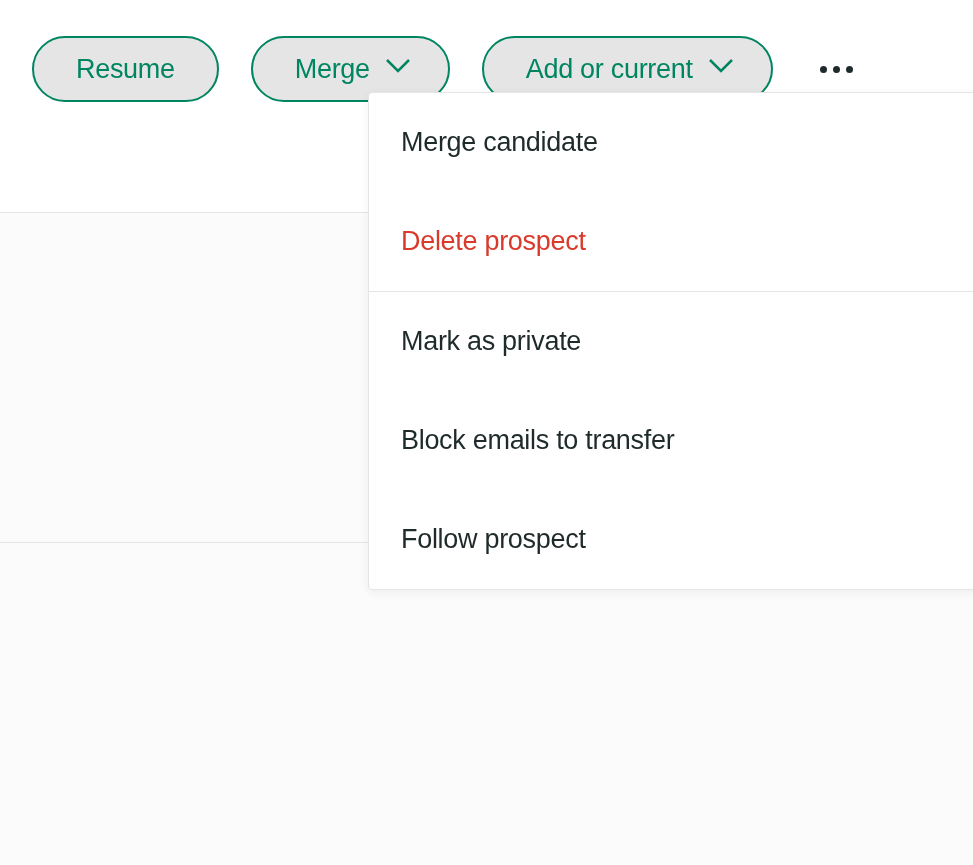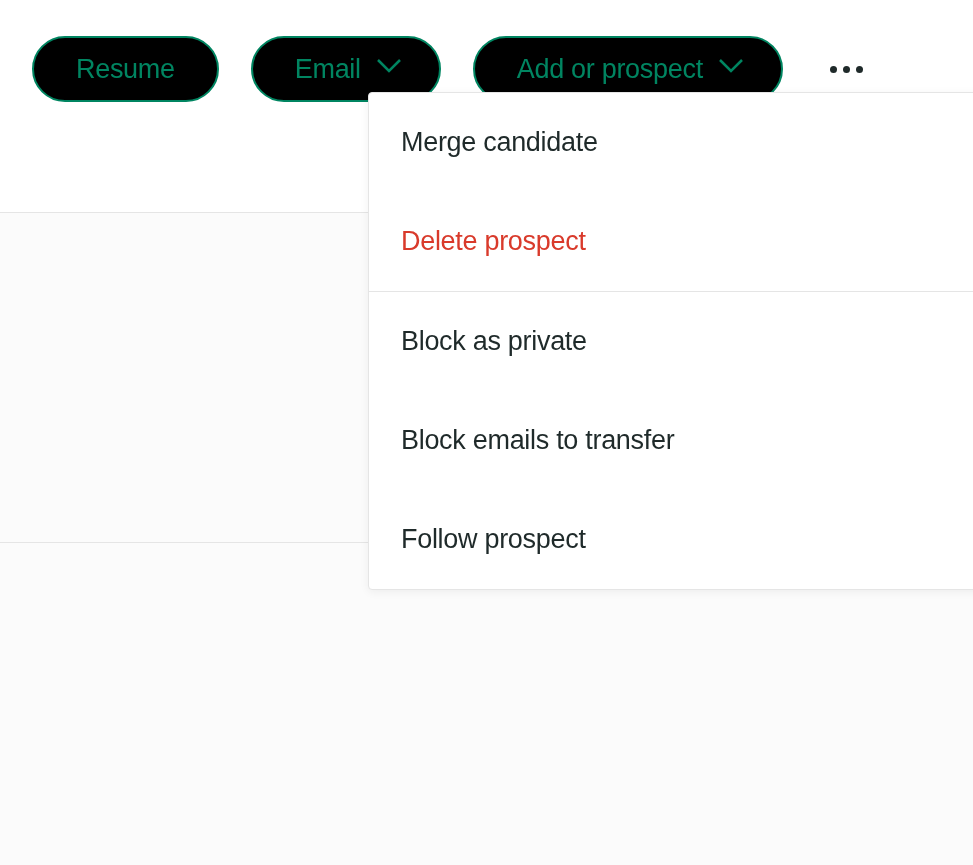--- a/index.html
+++ b/index.html
@@ -22,21 +22,21 @@
       padding: 36px 32px;
     }
     .pill-btn {
       display: inline-flex;
       align-items: center;
       gap: 16px;
       height: 66px;
       padding: 0 42px;
       border: 2px solid #008561;
       border-radius: 999px;
-      background: #000000;
+      background: #e5e5e5;
       color: #008561;
       font-size: 27px;
       font-weight: 400;
       cursor: pointer;
       white-space: nowrap;
       letter-spacing: -0.3px;
     }
     .chevron {
       display: inline-block;
       width: 20px;
@@ -135,29 +135,29 @@
 <div class="bg-panel-1"></div>
 <div class="bg-panel-2"></div>
 <div class="bg-divider-1"></div>
 <div class="bg-divider-2"></div>
 
 <div class="toolbar">
   <button class="pill-btn">
     <span>Resume</span>
   </button>
   <button class="pill-btn">
-    <span>Email</span>
+    <span>Merge</span>
     <span class="chevron">
       <svg viewBox="0 0 24 14" fill="none" stroke="#008561" stroke-width="2.5">
         <polyline points="1,1 12,12 23,1"></polyline>
       </svg>
     </span>
   </button>
   <button class="pill-btn">
-    <span>Add or prospect</span>
+    <span>Add or current</span>
     <span class="chevron">
       <svg viewBox="0 0 24 14" fill="none" stroke="#008561" stroke-width="2.5">
         <polyline points="1,1 12,12 23,1"></polyline>
       </svg>
     </span>
   </button>
   <button class="more-btn">
     <span class="more-dots">
       <span></span>
         <span></span>
@@ -168,21 +168,21 @@
 
 <div class="dropdown">
   <div class="menu-item">
     <span>Merge candidate</span>
   </div>
   <div class="menu-item danger">
     <span>Delete prospect</span>
   </div>
   <div class="menu-sep"></div>
   <div class="menu-item">
-    <span>Block as private</span>
+    <span>Mark as private</span>
   </div>
   <div class="menu-item">
     <span>Block emails to transfer</span>
   </div>
   <div class="menu-item">
     <span>Follow prospect</span>
   </div>
 </div>
 
 </body></html>

